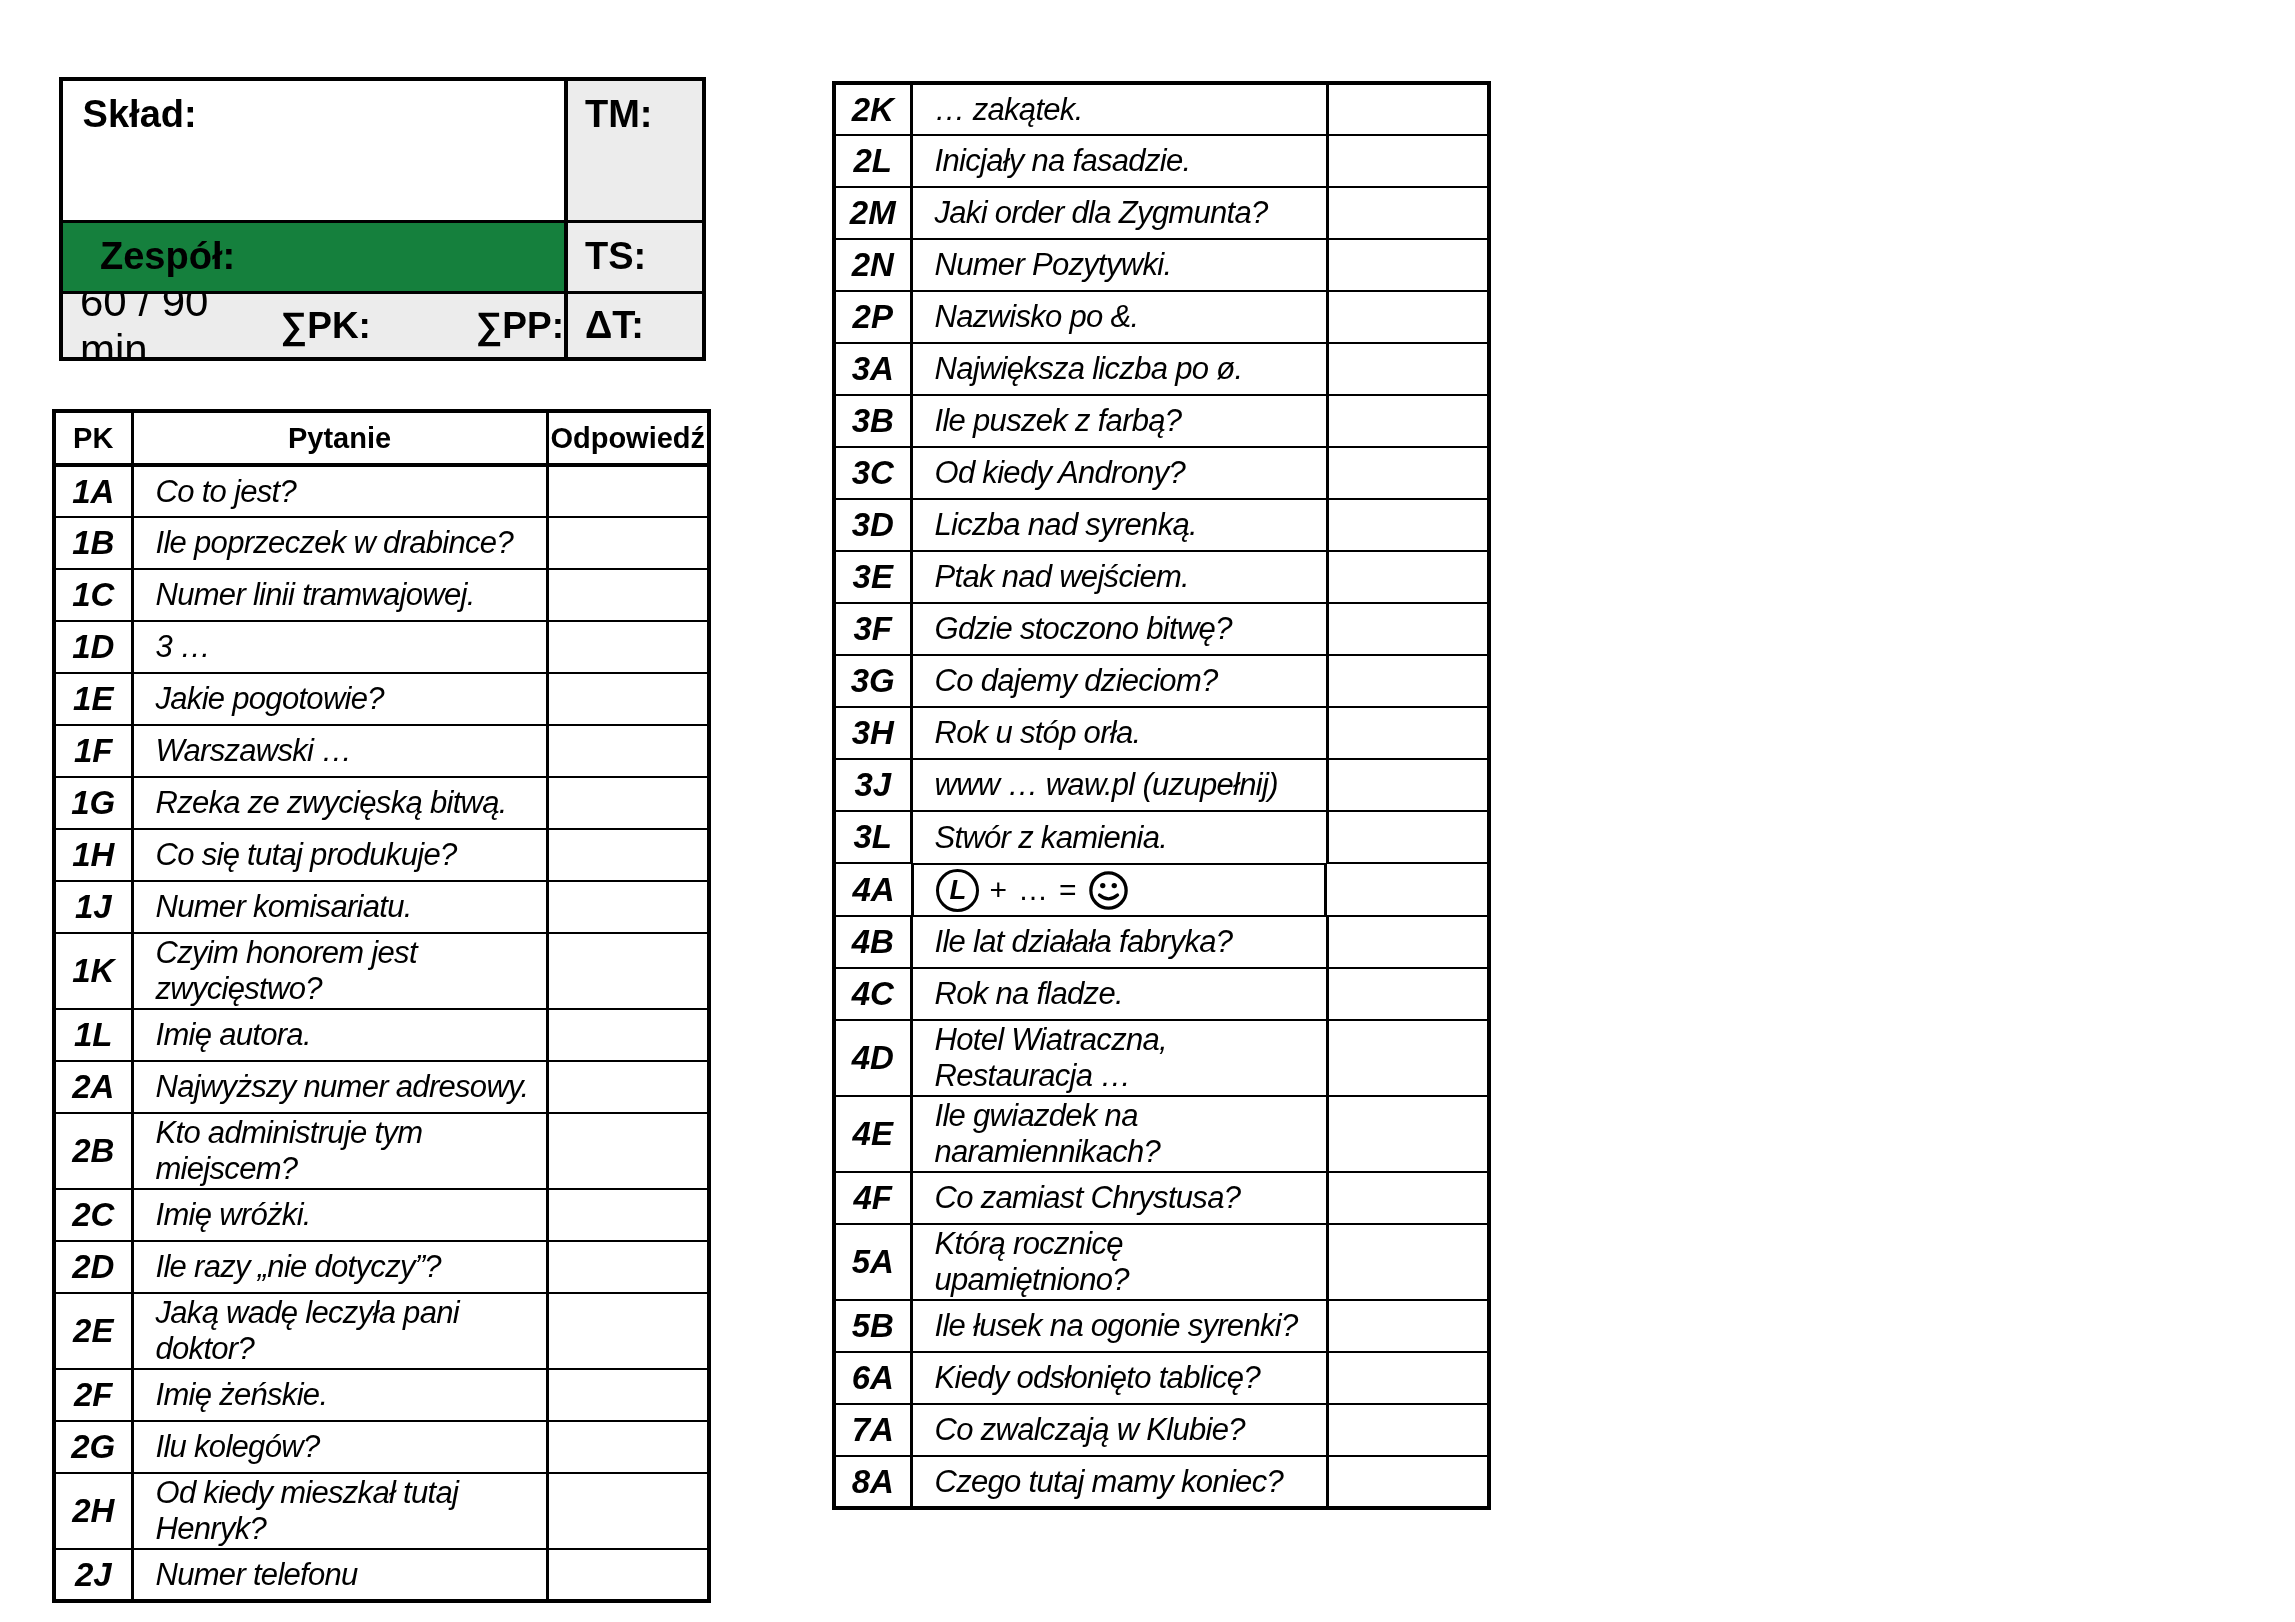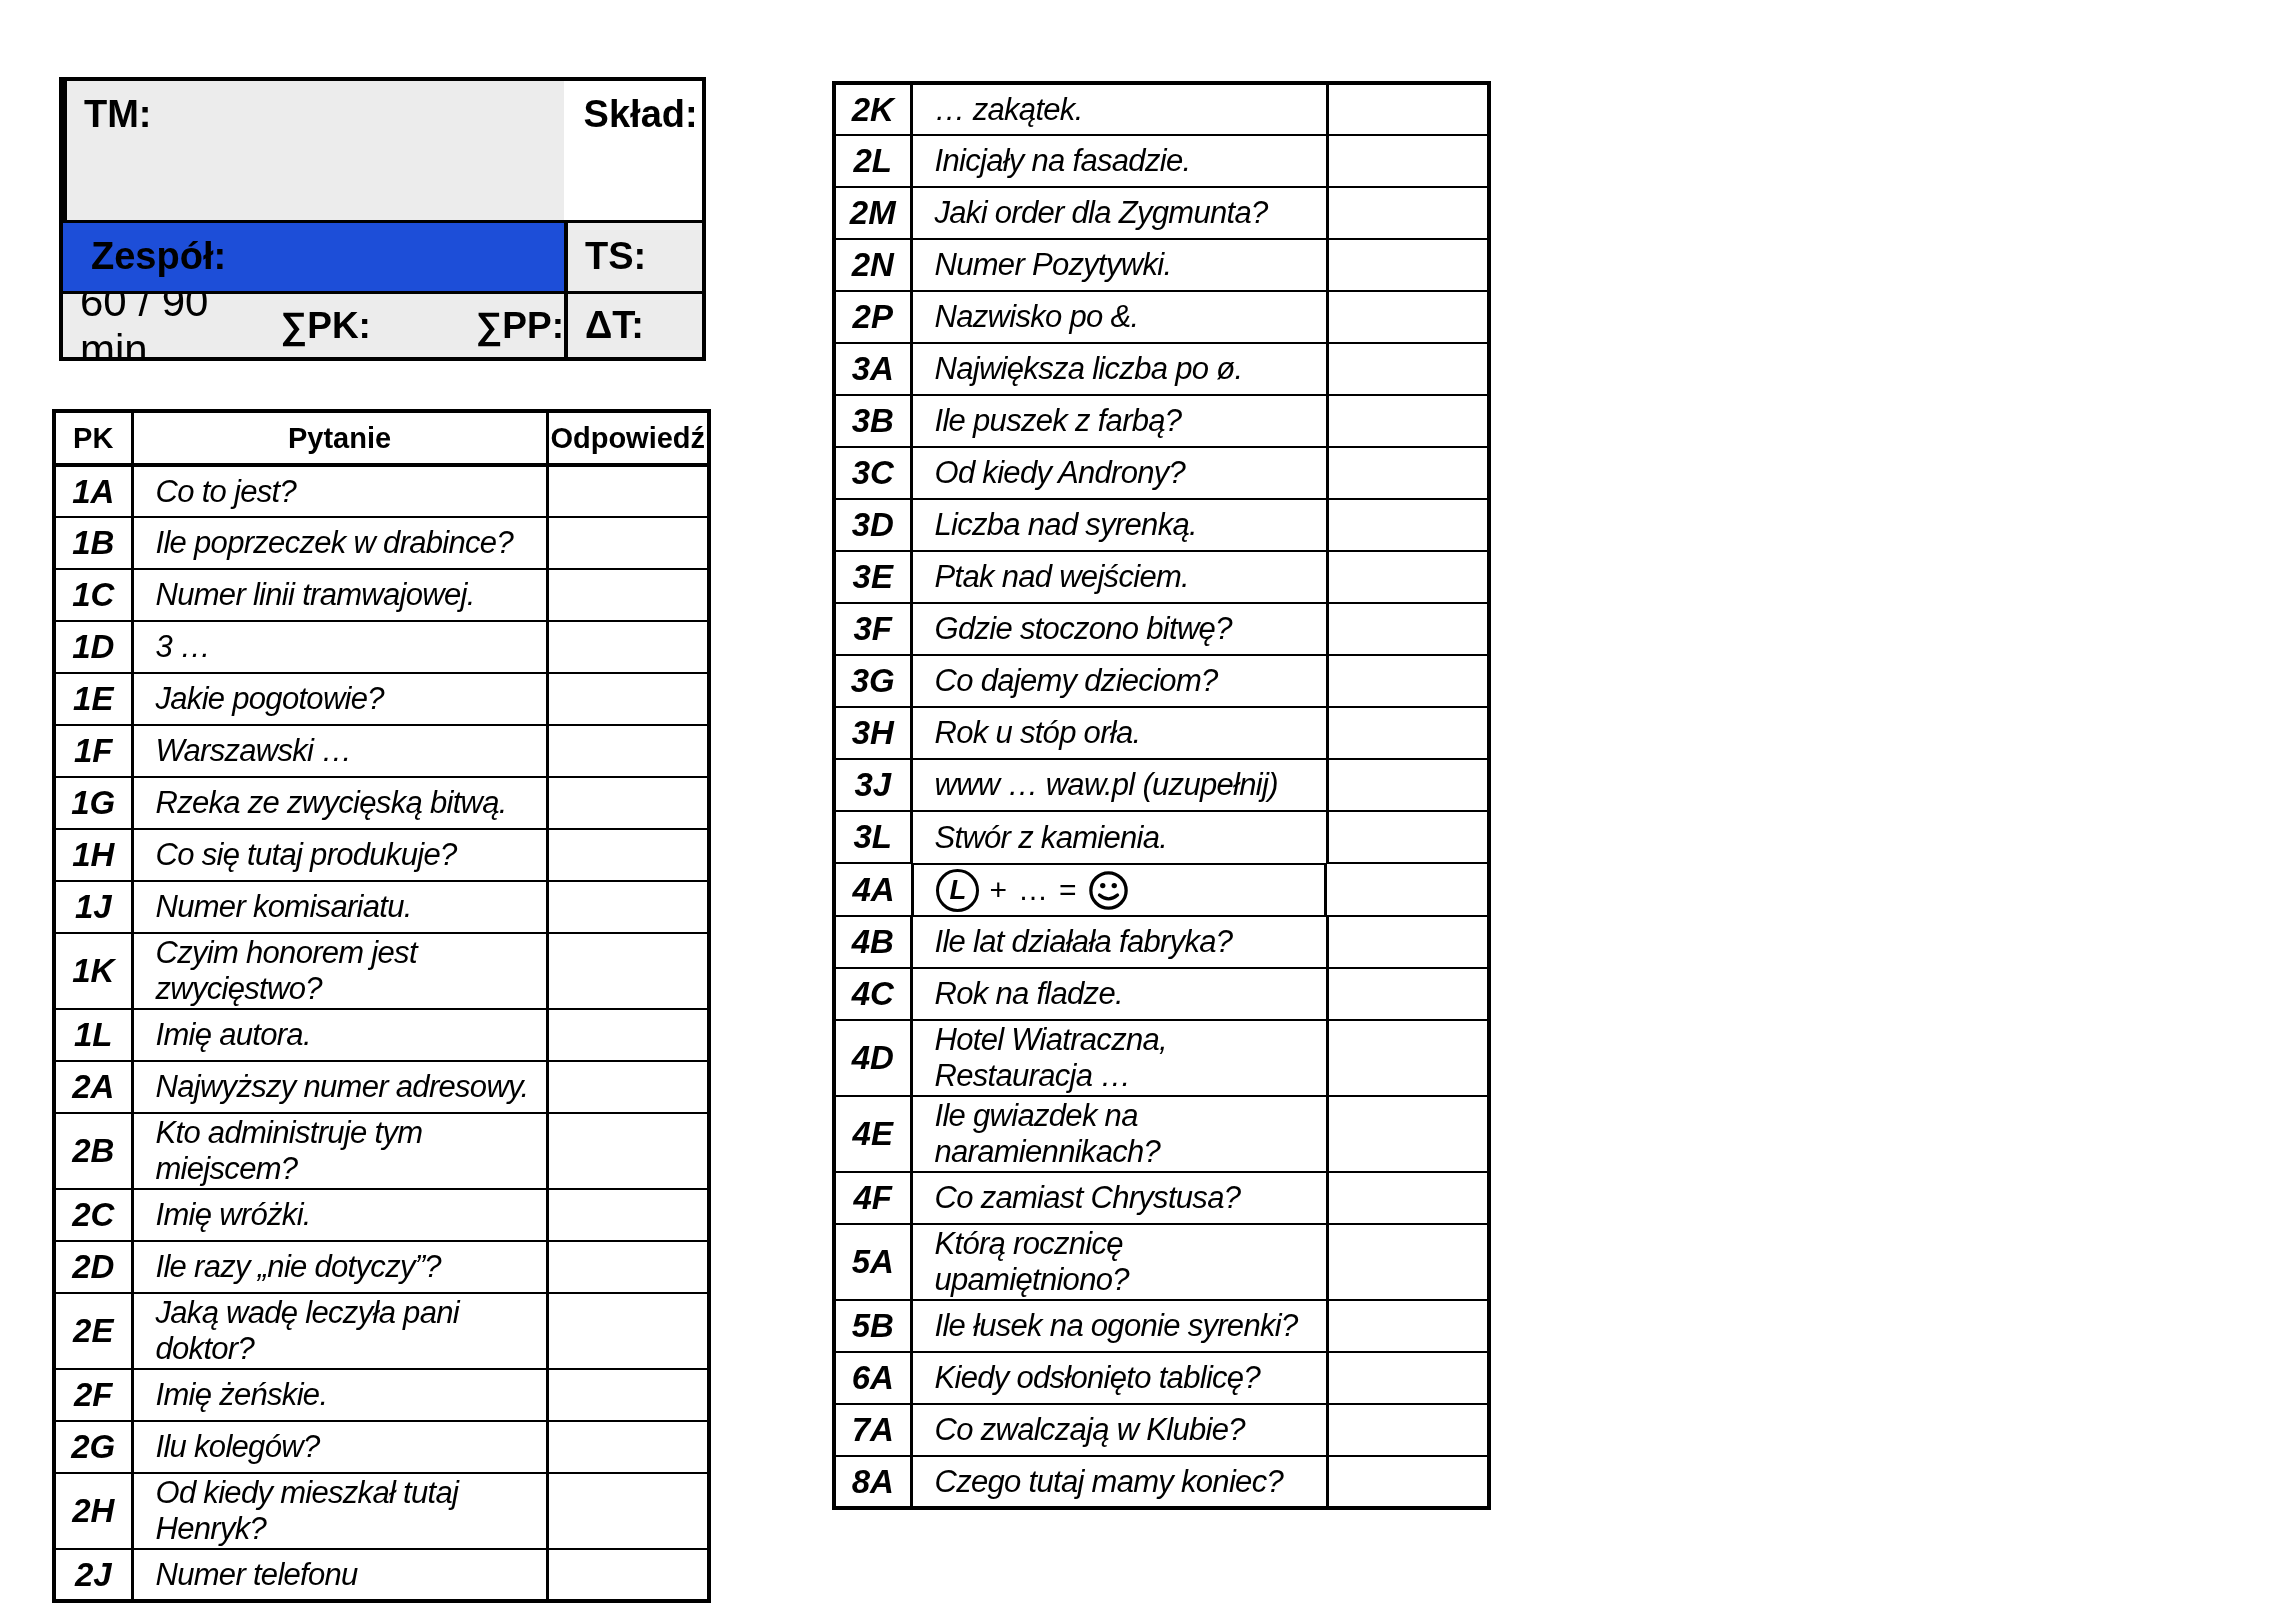--- a/index.html
+++ b/index.html
@@ -12,21 +12,21 @@
   
   .header-box{
     position:absolute;left:59px;top:77px;width:647px;height:284px;
     border:4.6px solid #000;box-sizing:border-box;
     display:grid;grid-template-columns:1fr 138px;grid-template-rows:1fr 71px 66px;
   }
   .hb-cell{box-sizing:border-box;overflow:hidden;}
   .hb-label{font-weight:bold;font-size:38px;line-height:1.1;}
   .hb-sklad{padding:13px 0 0 19.6px;background:#fff;}
   .hb-tm{border-left:4.6px solid #000;background:var(--gray);padding:13px 0 0 17px;}
-  .hb-zespol{border-top:3.9px solid #000;background:#1d4ed8;display:flex;align-items:center;padding-left:28px;}
+  .hb-zespol{border-top:3.9px solid #000;background:#15803d;display:flex;align-items:center;padding-left:37px;}
   .hb-ts{border-top:3.9px solid #000;border-left:4.6px solid #000;background:var(--gray);display:flex;align-items:center;padding-left:17px;}
   .hb-time{border-top:3.9px solid #000;background:var(--gray);display:flex;align-items:center;padding-left:17px;}
   .hb-dt{border-top:3.9px solid #000;border-left:4.6px solid #000;background:var(--gray);display:flex;align-items:center;padding-left:17px;}
   .time-main{font-weight:normal;font-size:42px;}
   .sum-pk{font-weight:bold;font-size:37px;}
   .sum-pp{font-weight:bold;font-size:37px;margin-left:105px;}
 
   
   table.qtable{
     position:absolute;border-collapse:collapse;table-layout:fixed;
@@ -62,25 +62,25 @@
     width:37px;height:37px;border:3.3px solid #000;border-radius:50%;
     font-weight:bold;font-style:italic;font-size:27.5px;flex:0 0 auto;
   }
   .fmid{font-style:normal;font-size:30px;margin:0 10.5px;letter-spacing:1.3px;}
   .smiley{flex:0 0 auto;}
 </style>
 </head>
 <body>
 
 <div class="header-box">
+  <div class="hb-cell hb-sklad hb-label">
+    <span>Skład:</span>
+  </div>
   <div class="hb-cell hb-tm hb-label">
     <span>TM:</span>
-  </div>
-  <div class="hb-cell hb-sklad hb-label">
-    <span>Skład:</span>
   </div>
   <div class="hb-cell hb-zespol hb-label">
     <span>Zespół:</span>
   </div>
   <div class="hb-cell hb-ts hb-label">
     <span>TS:</span>
   </div>
   <div class="hb-cell hb-time">
     <span class="time-main">60 / 90 min</span>
     <span class="sum-pk">∑PK:</span>

